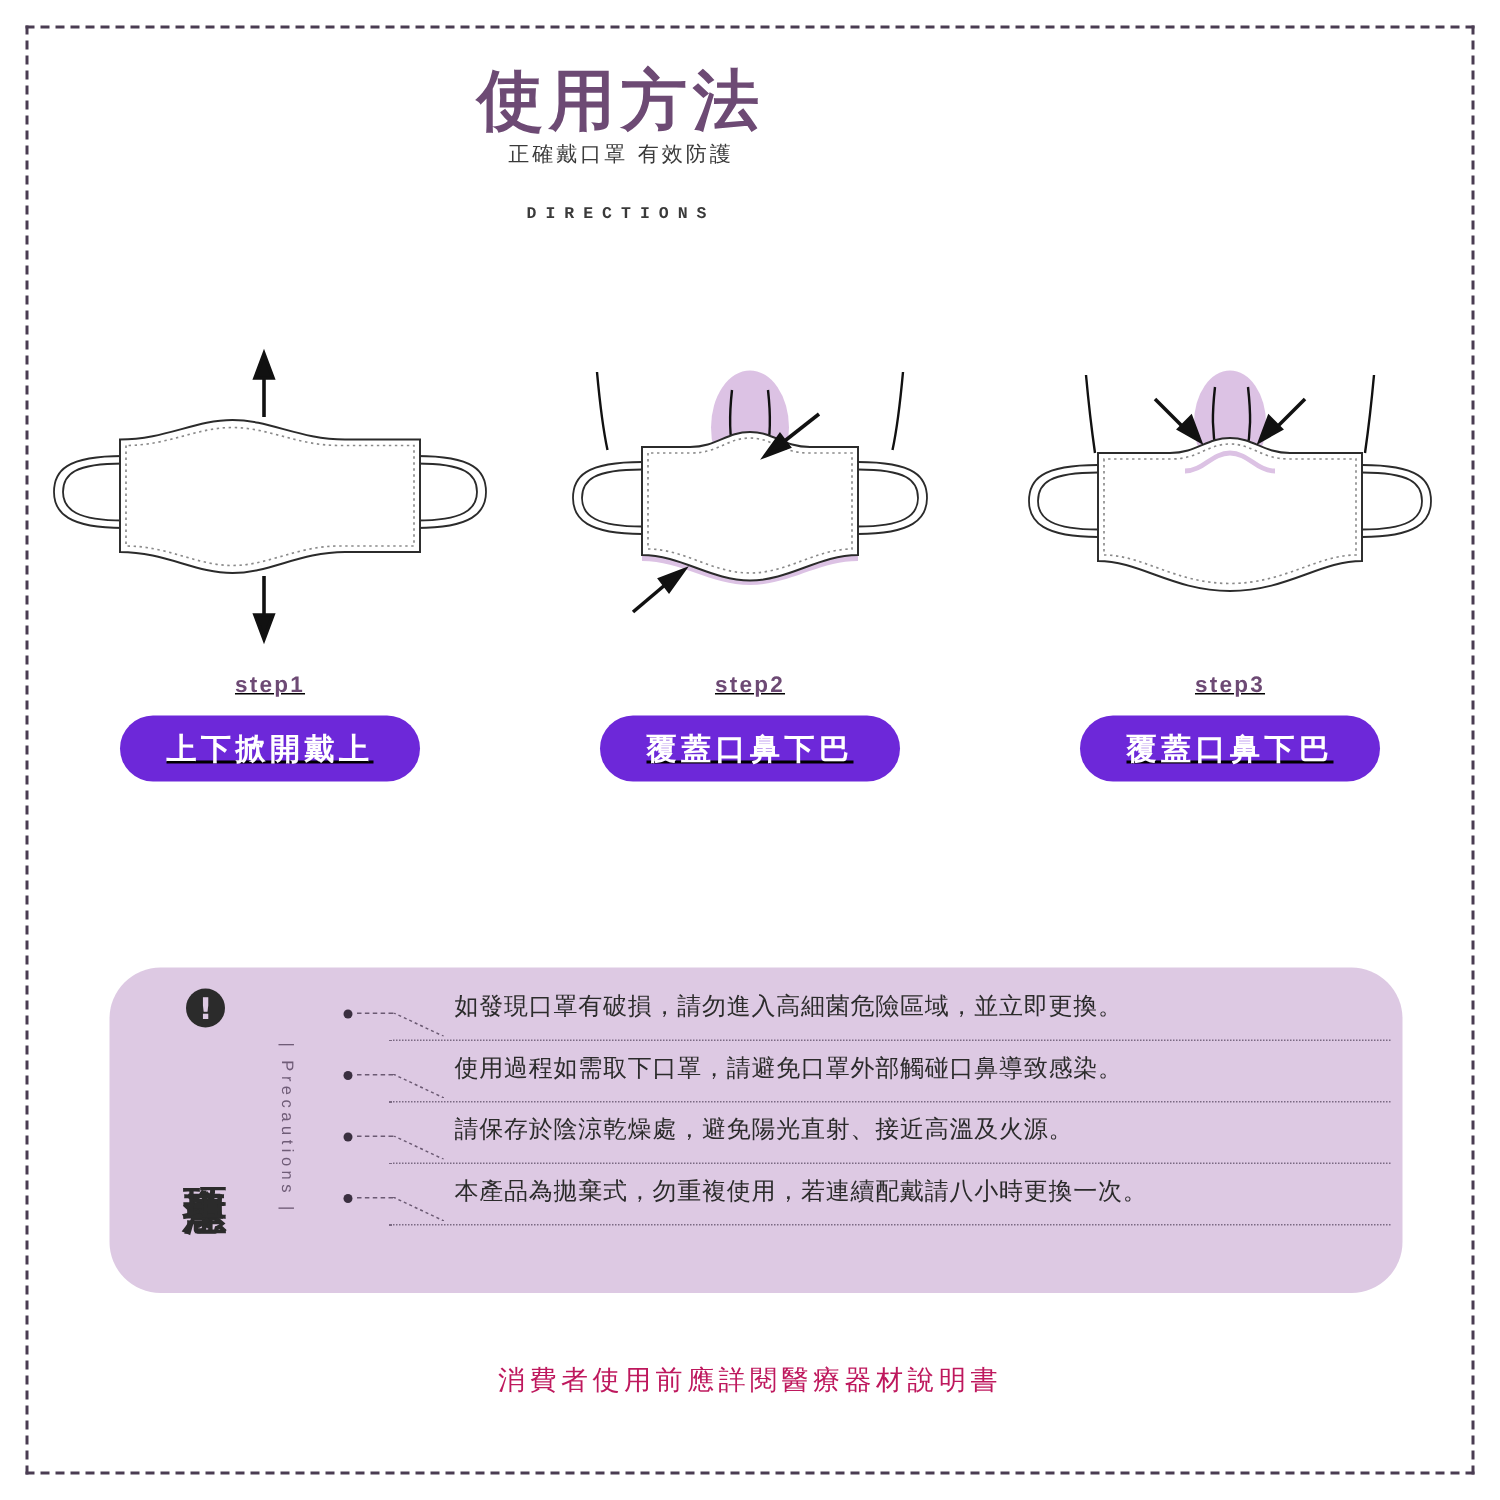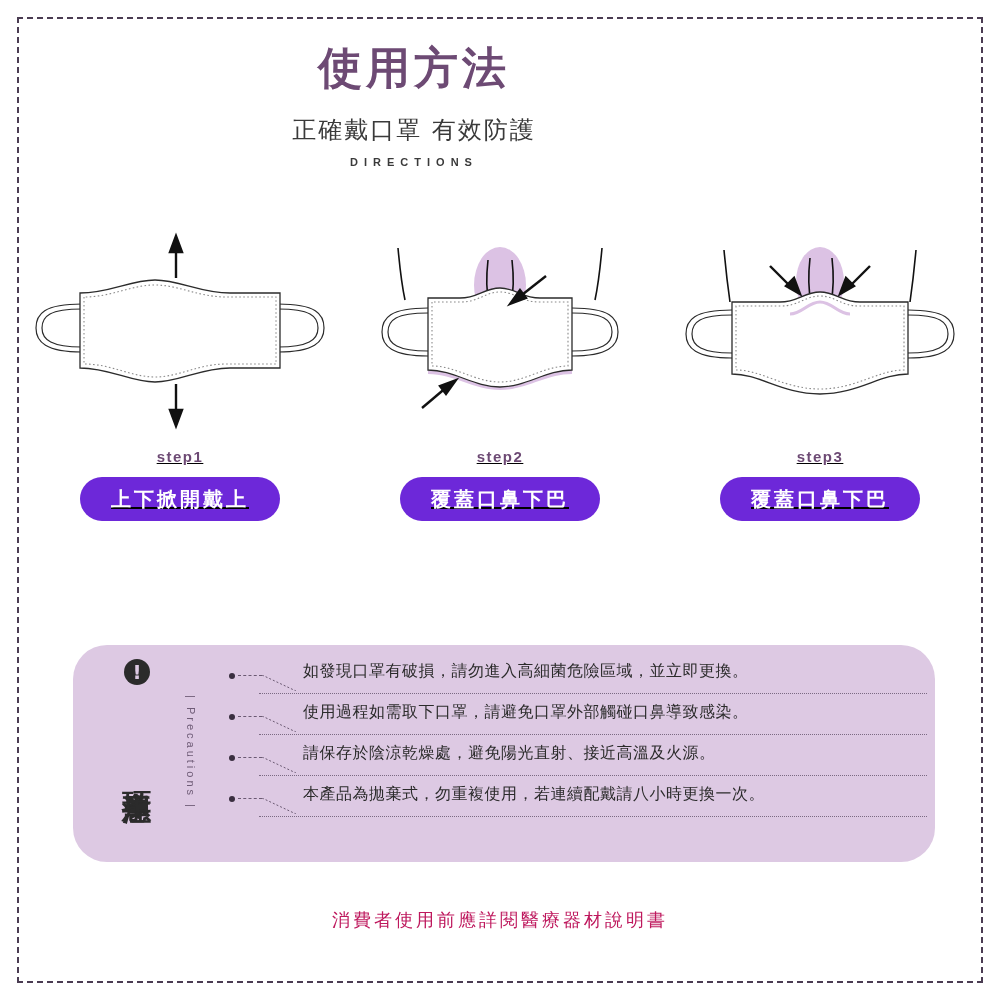--- a/index.html
+++ b/index.html
@@ -33,33 +33,33 @@
   #title{
     font-family:"DejaVu Sans","Liberation Sans",sans-serif;
     font-size:44px;
     font-weight:bold;
     letter-spacing:4px;
     color:#6d4a74;
     line-height:1.1;
     margin:0;
   }
   #subtitle{
-    margin-top:22px;
-    font-size:24px;
+    margin-top:2px;
+    font-size:14px;
     letter-spacing:2px;
     color:#3a3a3a;
     font-family:"DejaVu Sans","Liberation Sans",sans-serif;
   }
   #eyebrow{
-    margin-top:10px;
+    margin-top:25px;
     font-size:11px;
     letter-spacing:6px;
     color:#3a3a3a;
     font-weight:bold;
-    font-family:Liberation Sans, sans-serif;
+    font-family:Liberation Mono, monospace;
   }
 
   
   #steps{
     position:absolute;left:30px;top:230px;width:940px;
     display:flex;
     justify-content:space-between;
   }
   .step{
     width:300px;

